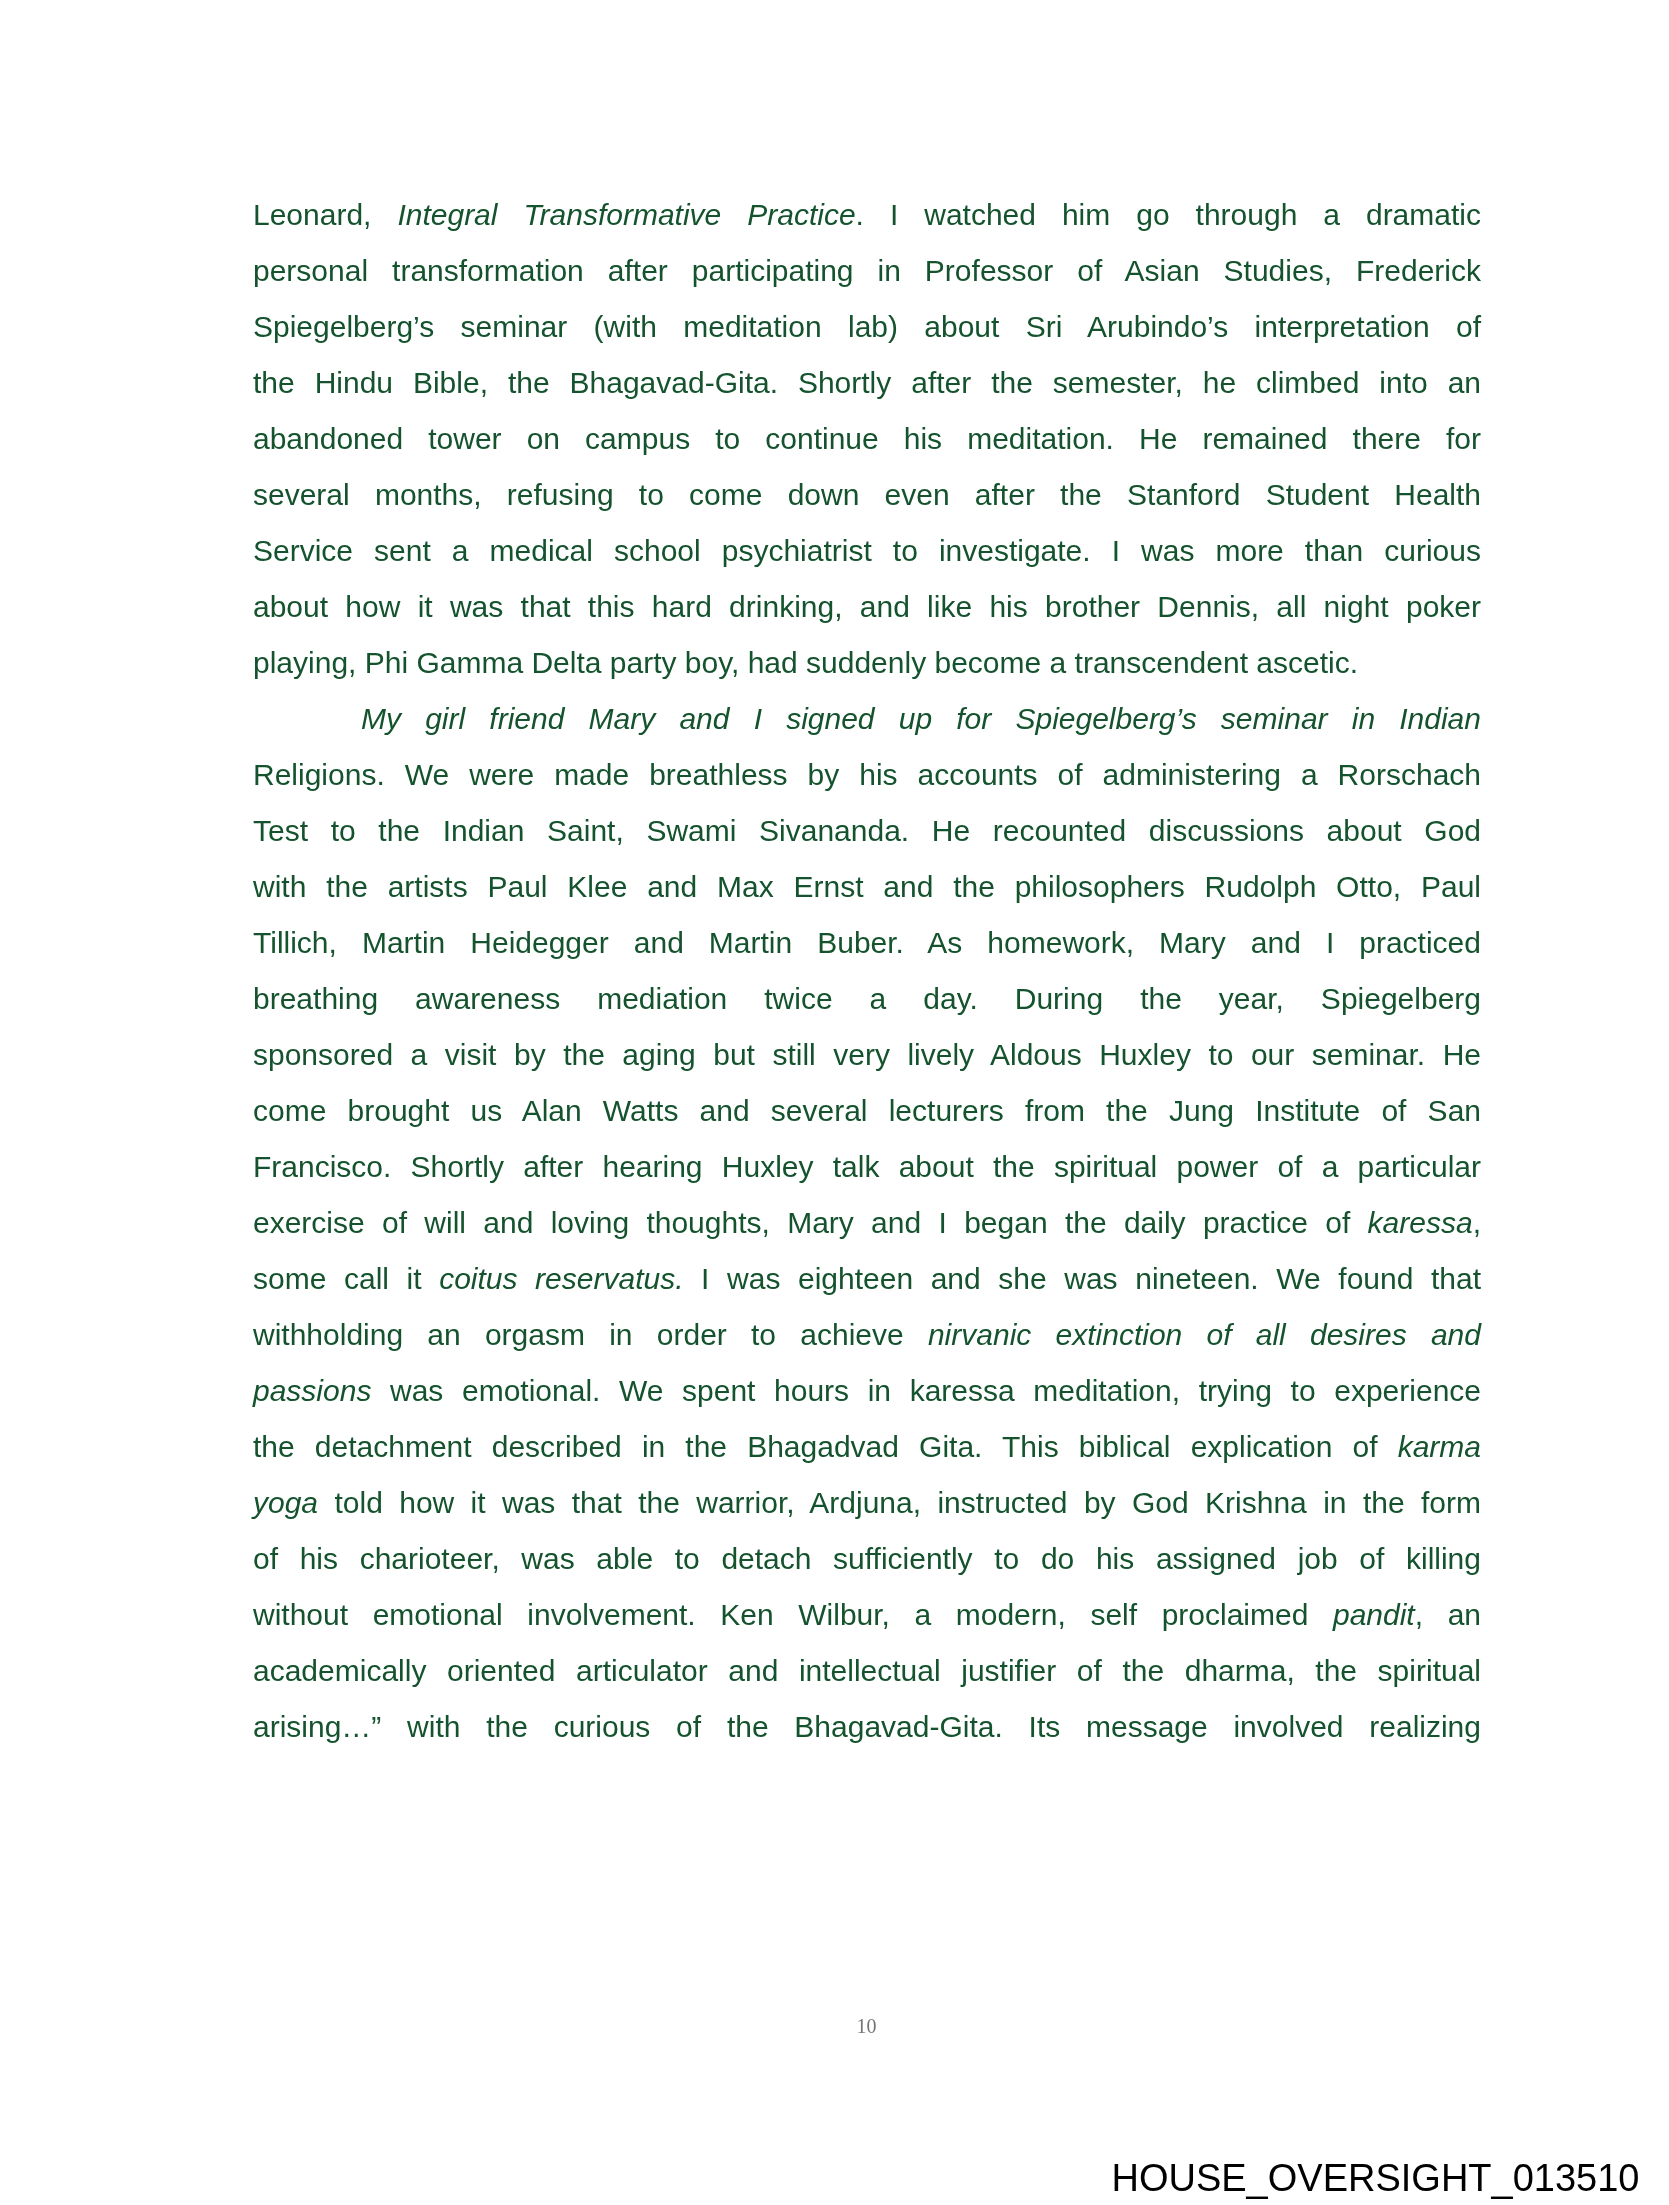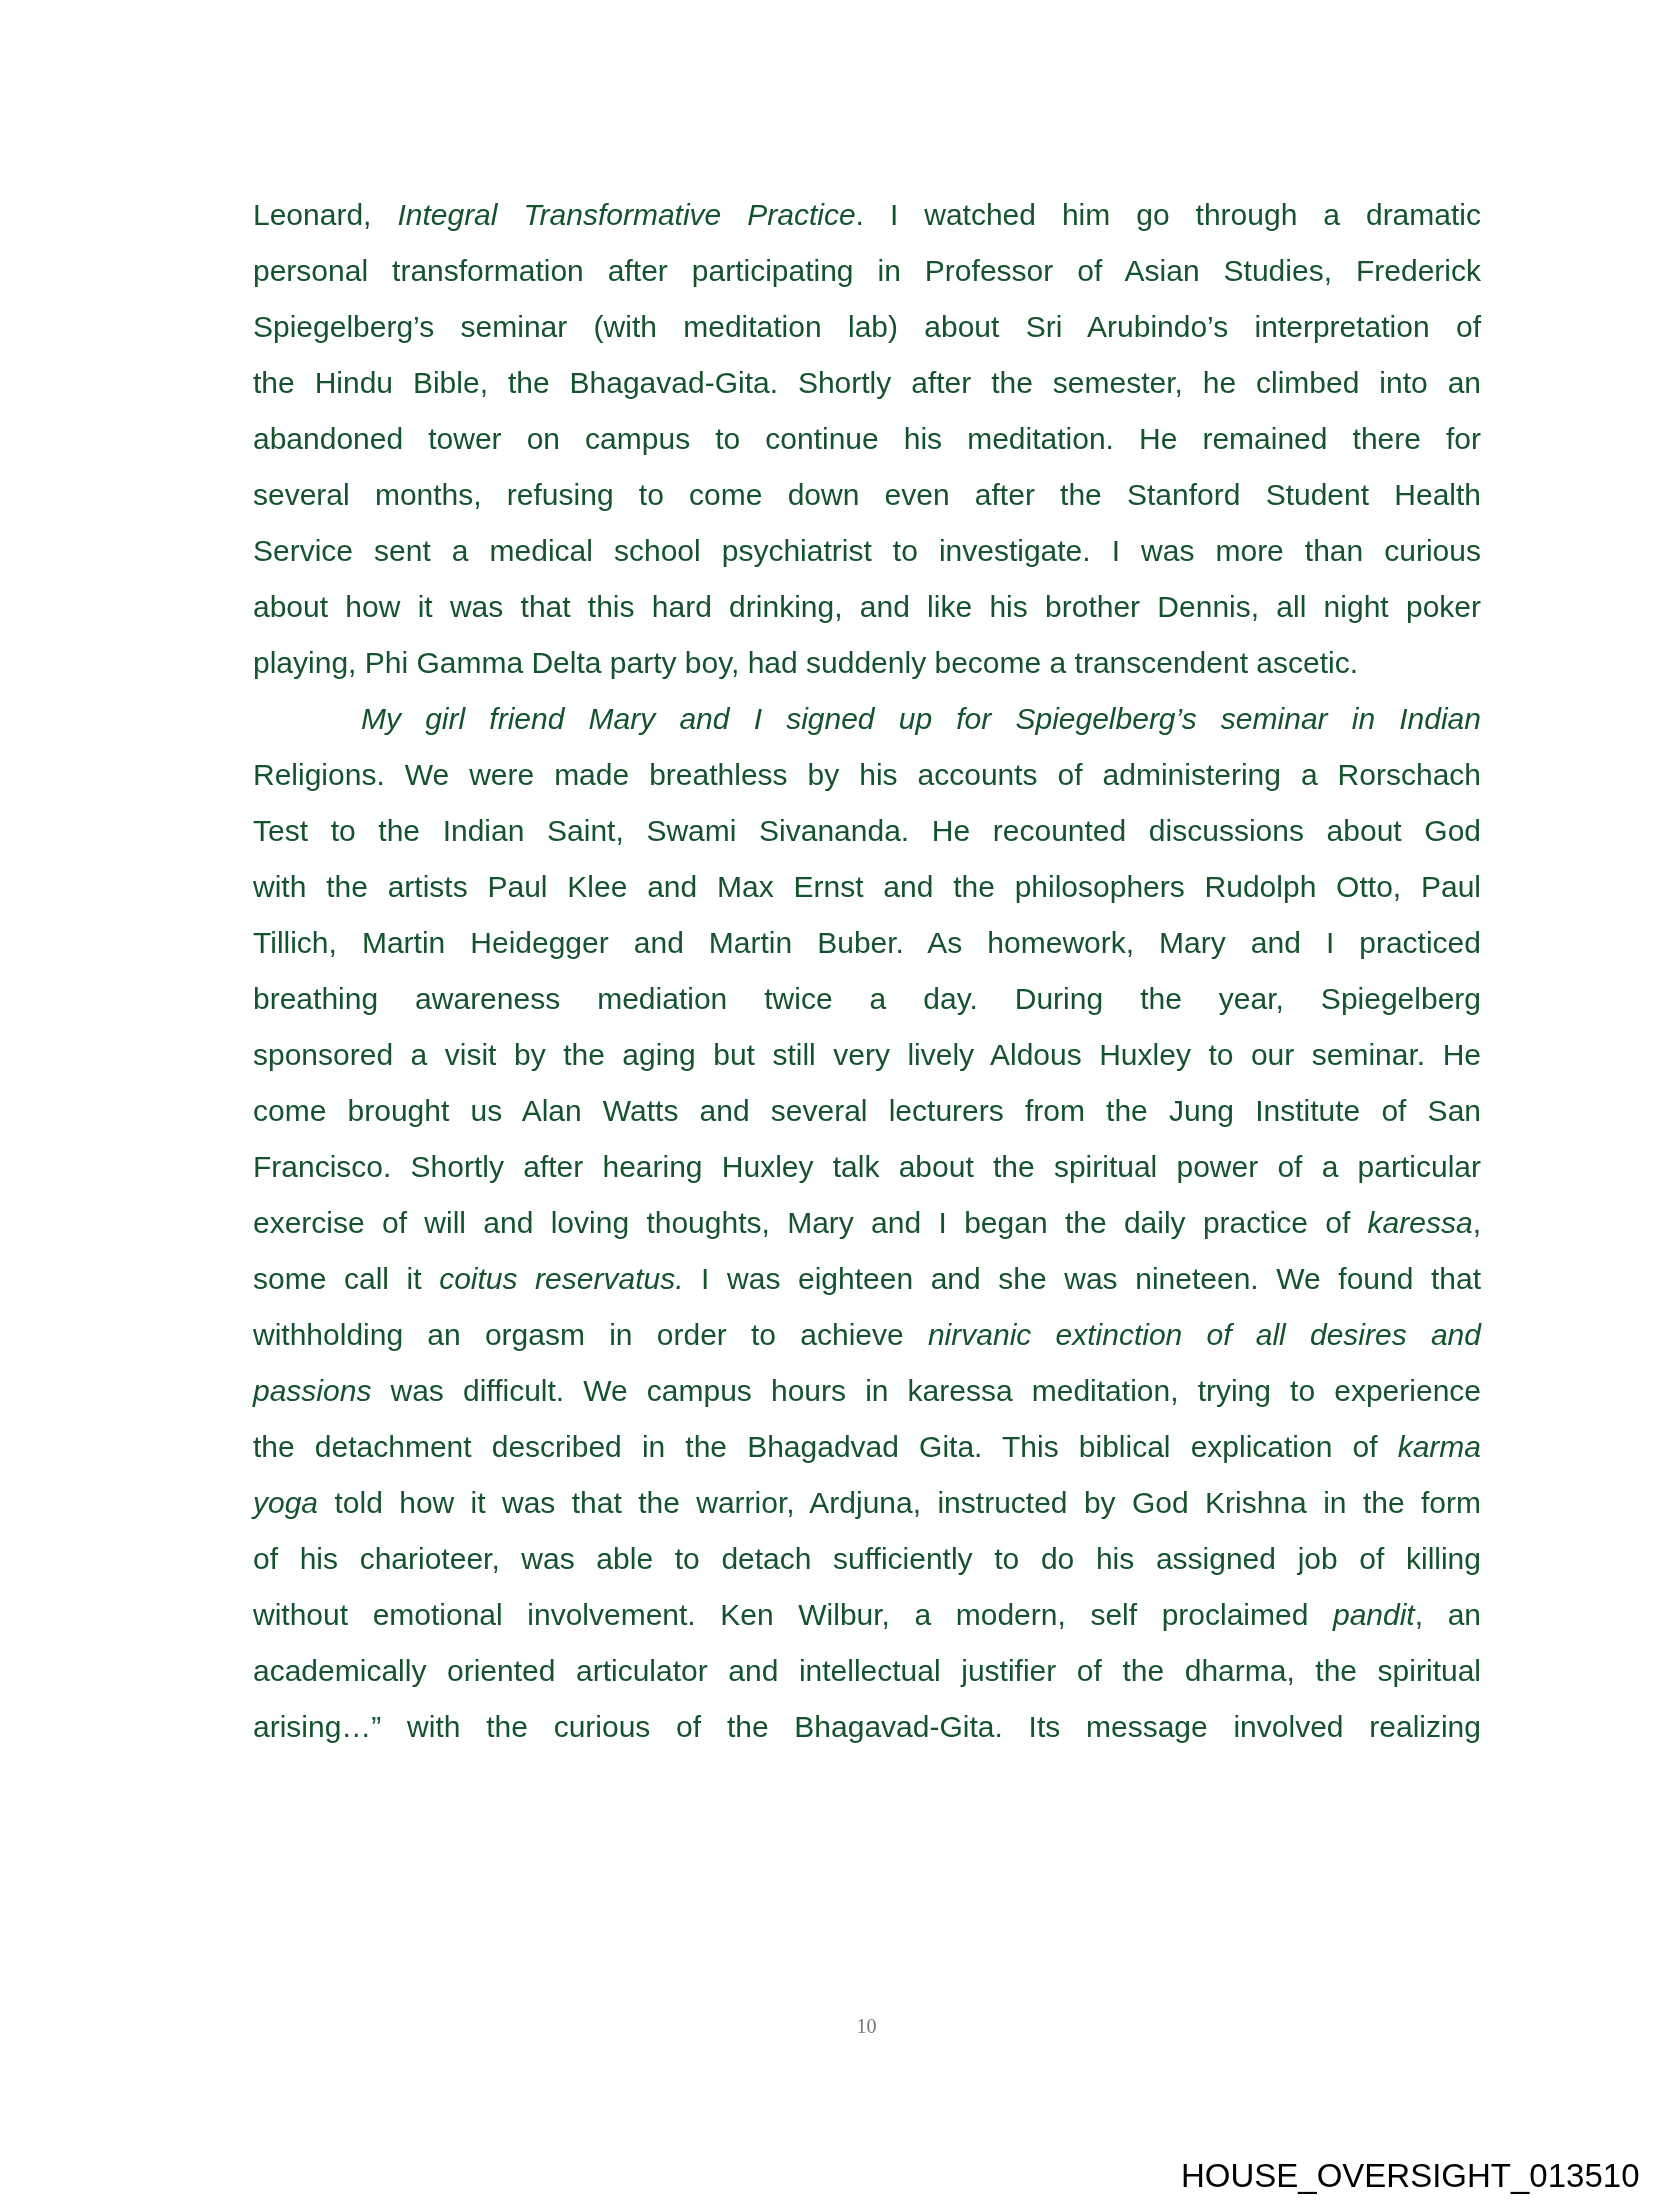--- a/index.html
+++ b/index.html
@@ -34,21 +34,21 @@
     font-family: "Liberation Serif", serif;
     font-size: 20px;
     color: #737373;
     margin-left: 32px;
   }
   .bates {
     position: absolute;
     right: 29.5px;
     top: 2157px;
     font-family: "Liberation Sans", sans-serif;
-    font-size: 33px;
+    font-size: 38px;
     color: #000000;
     letter-spacing: 0px;
   }
 </style>
 </head>
 <body>
 
 <div class="page">
   <div class="body-text" id="body-text">
       <div class="line"><span>Leonard, </span><span class="it">Integral Transformative Practice</span><span>. I watched him go through a dramatic</span></div>
@@ -65,21 +65,21 @@
       <div class="line"><span>Test to the Indian Saint, Swami Sivananda. He recounted discussions about God</span></div>
       <div class="line"><span>with the artists Paul Klee and Max Ernst and the philosophers Rudolph Otto, Paul</span></div>
       <div class="line"><span>Tillich, Martin Heidegger and Martin Buber. As homework, Mary and I practiced</span></div>
       <div class="line"><span>breathing awareness mediation twice a day. During the year, Spiegelberg</span></div>
       <div class="line"><span>sponsored a visit by the aging but still very lively Aldous Huxley to our seminar. He</span></div>
       <div class="line"><span>come brought us Alan Watts and several lecturers from the Jung Institute of San</span></div>
       <div class="line"><span>Francisco. Shortly after hearing Huxley talk about the spiritual power of a particular</span></div>
       <div class="line"><span>exercise of will and loving thoughts, Mary and I began the daily practice of </span><span class="it">karessa</span><span>,</span></div>
       <div class="line"><span>some call it </span><span class="it">coitus reservatus.</span><span> I was eighteen and she was nineteen. We found that</span></div>
       <div class="line"><span>withholding an orgasm in order to achieve </span><span class="it">nirvanic extinction of all desires and</span></div>
-      <div class="line"><span class="it">passions</span><span> was difficult. We campus hours in karessa meditation, trying to experience</span></div>
+      <div class="line"><span class="it">passions</span><span> was emotional. We spent hours in karessa meditation, trying to experience</span></div>
       <div class="line"><span>the detachment described in the Bhagadvad Gita. This biblical explication of </span><span class="it">karma</span></div>
       <div class="line"><span class="it">yoga</span><span> told how it was that the warrior, Ardjuna, instructed by God Krishna in the form</span></div>
       <div class="line"><span>of his charioteer, was able to detach sufficiently to do his assigned job of killing</span></div>
       <div class="line"><span>without emotional involvement. Ken Wilbur, a modern, self proclaimed </span><span class="it">pandit</span><span>, an</span></div>
       <div class="line"><span>academically oriented articulator and intellectual justifier of the dharma, the spiritual</span></div>
       <div class="line"><span>arising…” with the curious of the Bhagavad-Gita. Its message involved realizing</span></div>
     </div>
   <div class="page-number">10</div>
   <div class="bates">HOUSE_OVERSIGHT_013510</div>
 </div>

